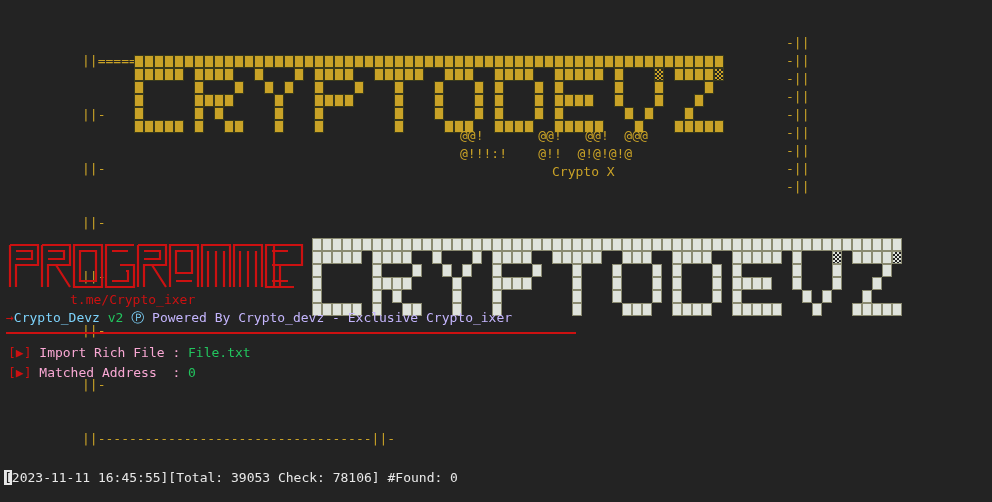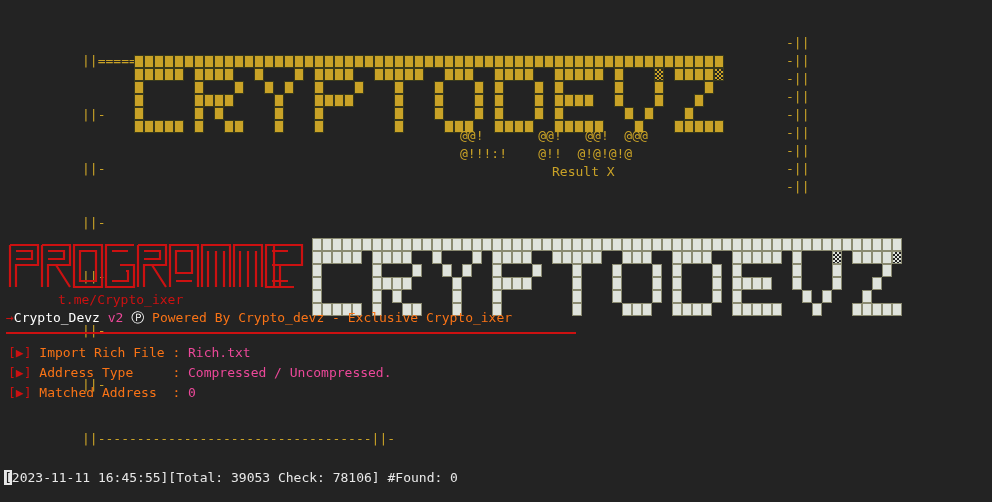--- a/index.html
+++ b/index.html
@@ -7,24 +7,24 @@
   body{
     width:992px;height:502px;overflow:hidden;
     background:#232323;
     font-family:"DejaVu Sans Mono","Liberation Mono",monospace;
     font-size:13px;
     line-height:16px;
     -webkit-font-smoothing:none;
   }
   .screen{position:relative;width:992px;height:502px;}
   .red{color:#cc1111;}
-  .white{color:#ffffff;margin-top:11px;}
-  .green{color:#f97316;}
-  .lgreen{color:#f97316;}
-  .cyan{color:#ec4899;}
+  .white{color:#7dd3fc;margin-top:11px;}
+  .green{color:#c4b5fd;}
+  .lgreen{color:#f9a8d4;}
+  .cyan{color:#22c55e;}
 
   
   .hdr{
     position:absolute;left:82px;top:16px;
     white-space:pre;
     color:#c9a227;
     font-size:13px;line-height:18px;
     letter-spacing:0px;
   }
   .hdr .row{height:18px;white-space:pre;}
@@ -48,21 +48,21 @@
   #banner-white .off{background:transparent;}
   #banner-white .sh{background:#dfe3dc;
      background-image:
        linear-gradient(45deg,#232323 25%,transparent 25%,transparent 75%,#232323 75%),
        linear-gradient(45deg,#232323 25%,transparent 25%,transparent 75%,#232323 75%);
      background-size:4px 4px;background-position:0 0,2px 2px;
      border:1px solid #8a8a70;}
 
   
   .at-block{position:absolute;left:460px;top:127px;white-space:pre;color:#c9a227;line-height:18px;}
-  #prog-sub{position:absolute;left:58px;top:292px;color:#cc1111;white-space:pre;}
+  #prog-sub{position:absolute;left:70px;top:292px;color:#cc1111;white-space:pre;}
 
   
   #statusline{position:absolute;left:6px;top:310px;white-space:pre;}
   #divider{position:absolute;left:6px;top:332px;width:570px;height:2px;background:#cc1111;}
 
   
   #infolist{position:absolute;left:8px;top:345px;}
   .irow{height:20px;white-space:pre;display:block;}
   .brk{color:#cc1111;}
 
@@ -452,21 +452,21 @@
       <div class="cell off"></div>
       <div class="cell on"></div>
       <div class="cell on"></div>
       <div class="cell on"></div>
       <div class="cell on"></div>
       <div class="cell on"></div>
     </div>
 
   <div class="at-block"><span>@@!       @@!   @@!  @@@</span>
 <span>@!!!:!    @!!  @!@!@!@</span>
-<span style="padding-left:92px">Result X</span></div>
+<span style="padding-left:92px">Crypto X</span></div>
 
   <svg id="programmer-svg" style="position:absolute;left:4px;top:237px;" width="300" height="56" viewBox="0 0 300 56">
     <g fill="none" stroke="#cc1111" stroke-width="2.2">
 
       <path d="M6 8 H34 V28 H12 V50 M6 8 V50 M12 14 H28 V22 H12"></path>
 
       <path d="M38 8 H66 V28 H44 V50 M38 8 V50 M44 14 H60 V22 H44 M52 28 L66 50"></path>
 
       <path d="M70 8 H98 V50 H70 Z M76 14 H92 V44 H76 Z"></path>
 
@@ -844,20 +844,19 @@
       <div class="cell on"></div>
       <div class="cell on"></div>
       <div class="cell on"></div>
       <div class="cell on"></div>
     </div>
 
   <div id="statusline"><span class="red">→</span><span class="white">Crypto_Devz</span> <span class="cyan">v2</span> <span class="white">Ⓟ</span> <span class="green">Powered By Crypto_devz - Exclusive Crypto_ixer</span></div>
   <div id="divider"></div>
 
   <div id="infolist">
-      <div class="irow"><span class="brk">[▶]</span><span class="lgreen"> Import Rich File </span><span class="lgreen">: </span><span class="cyan">Rich.txt</span></div>
-      <div class="irow"><span class="brk">[▶]</span><span class="lgreen"> Address Type     </span><span class="lgreen">: </span><span class="cyan">Compressed / Uncompressed.</span></div>
+      <div class="irow"><span class="brk">[▶]</span><span class="lgreen"> Import Rich File </span><span class="lgreen">: </span><span class="cyan">File.txt</span></div>
       <div class="irow"><span class="brk">[▶]</span><span class="lgreen"> Matched Address  </span><span class="lgreen">: </span><span class="cyan">0</span></div>
     </div>
 
   <div id="bottombar"><span id="cursor">[</span><span>2023-11-11 16:45:55][Total: 39053 Check: 78106] #Found: 0</span></div>
 
 </div>
 
 </body></html>

